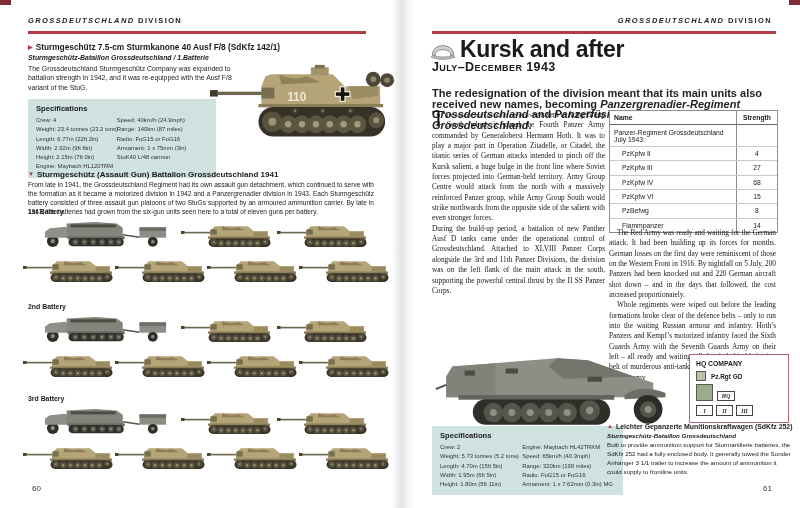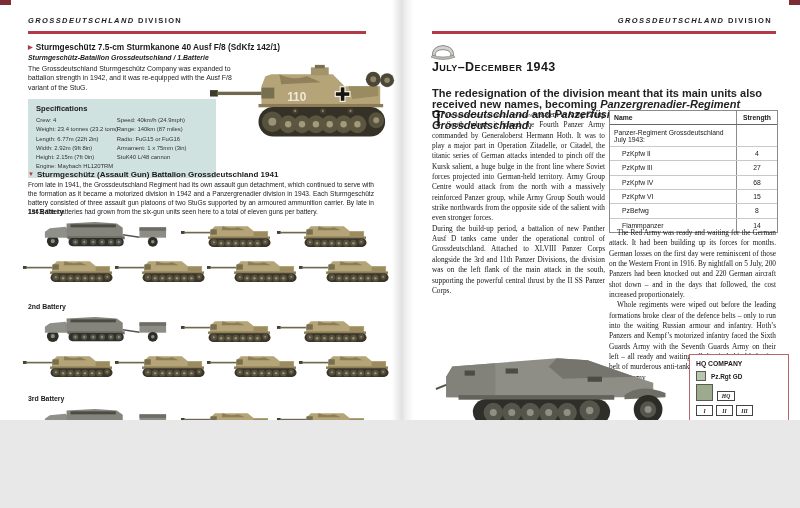--- a/index.html
+++ b/index.html
@@ -1,16 +1,16 @@
 <!DOCTYPE html>
 <html><head>
 <meta charset="utf-8">
 <style>
   html,body{margin:0;padding:0;background:#e8e8e8;}
-  .spread{position:relative;width:800px;height:420px;background:#ffffff;overflow:hidden;
+  .spread{position:relative;width:800px;height:508px;background:#ffffff;overflow:hidden;
           font-family:"Liberation Sans",sans-serif;color:#1a1a1a;}
   .page{position:absolute;top:0;height:508px;width:400px;}
   #pageL{left:0;} #pageR{left:400px;}
   .gutter{position:absolute;left:392px;top:0;width:22px;height:508px;
           background:linear-gradient(90deg,rgba(0,0,0,0) 0%,rgba(90,90,90,.18) 45%,rgba(90,90,90,.10) 60%,rgba(0,0,0,0) 100%);}
   .corner-tab{position:absolute;top:0;width:11px;height:5px;background:#7e2d34;}
   .runhead{position:absolute;top:16px;font-size:7.5px;font-weight:bold;letter-spacing:1.4px;color:#222;white-space:nowrap;}
   .runhead .it{font-style:italic;}
   .rule{position:absolute;height:2.6px;background:#b23a45;}
   .bullet{color:#b23a45;font-size:6px;margin-right:3px;vertical-align:1px;}
@@ -730,20 +730,21 @@
       <span>DIVISION</span>
     </div>
     <div class="rule" style="left:32px;width:344px;top:31px;"></div>
 
     <div class="helmet">
       <svg viewBox="0 0 26 20">
         <path d="M2.5,14.5 Q1.5,4.5 13,3.5 Q24.5,4.5 23.5,14.5 L20.8,14 Q21.8,8 13,7.6 Q4.2,8 5.2,14 Z" fill="#d2d2ce" stroke="#8a8a86" stroke-width="1"></path>
         <path d="M1.2,15.2 Q13,19.6 24.8,15.2 L23.6,13.2 Q13,17 2.4,13.2 Z" fill="#bdbdb9" stroke="#8a8a86" stroke-width="0.8"></path>
       </svg>
     </div>
+    <div class="ktitle">Kursk and after</div>
     <div class="ksub">July–December 1943</div>
 
     <div class="intro">
       <span>The redesignation of the division meant that its main units also received new names, becoming </span><span class="it">Panzergrenadier-Regiment Grossdeutschland</span><span> and </span><span class="it">Panzerfüsilier-Regiment Grossdeutschland</span><span>.</span>
     </div>
 
     <div class="col1 serif">
       <p><span class="dropcap">T</span><span class="sc">he newly re-equipped division</span><span> was sent to Army Group South, where it joined the Fourth Panzer Army commanded by Generaloberst Hermann Hoth. It was to play a major part in Operation Zitadelle, or Citadel, the titanic series of German attacks intended to pinch off the Kursk salient, a huge bulge in the front line where Soviet forces projected into German-held territory. Army Group Centre would attack from the north with a massively reinforced Panzer group, while Army Group South would strike northwards from the opposite side of the salient with even stronger forces.</span></p>
       <p>During the build-up period, a battalion of new Panther Ausf D tanks came under the operational control of Grossdeutschland. Attached to XLVIII Panzer Corps alongside the 3rd and 11th Panzer Divisions, the division was on the left flank of the main attack in the south, supporting the powerful central thrust by the II SS Panzer Corps.</p>
     </div>

